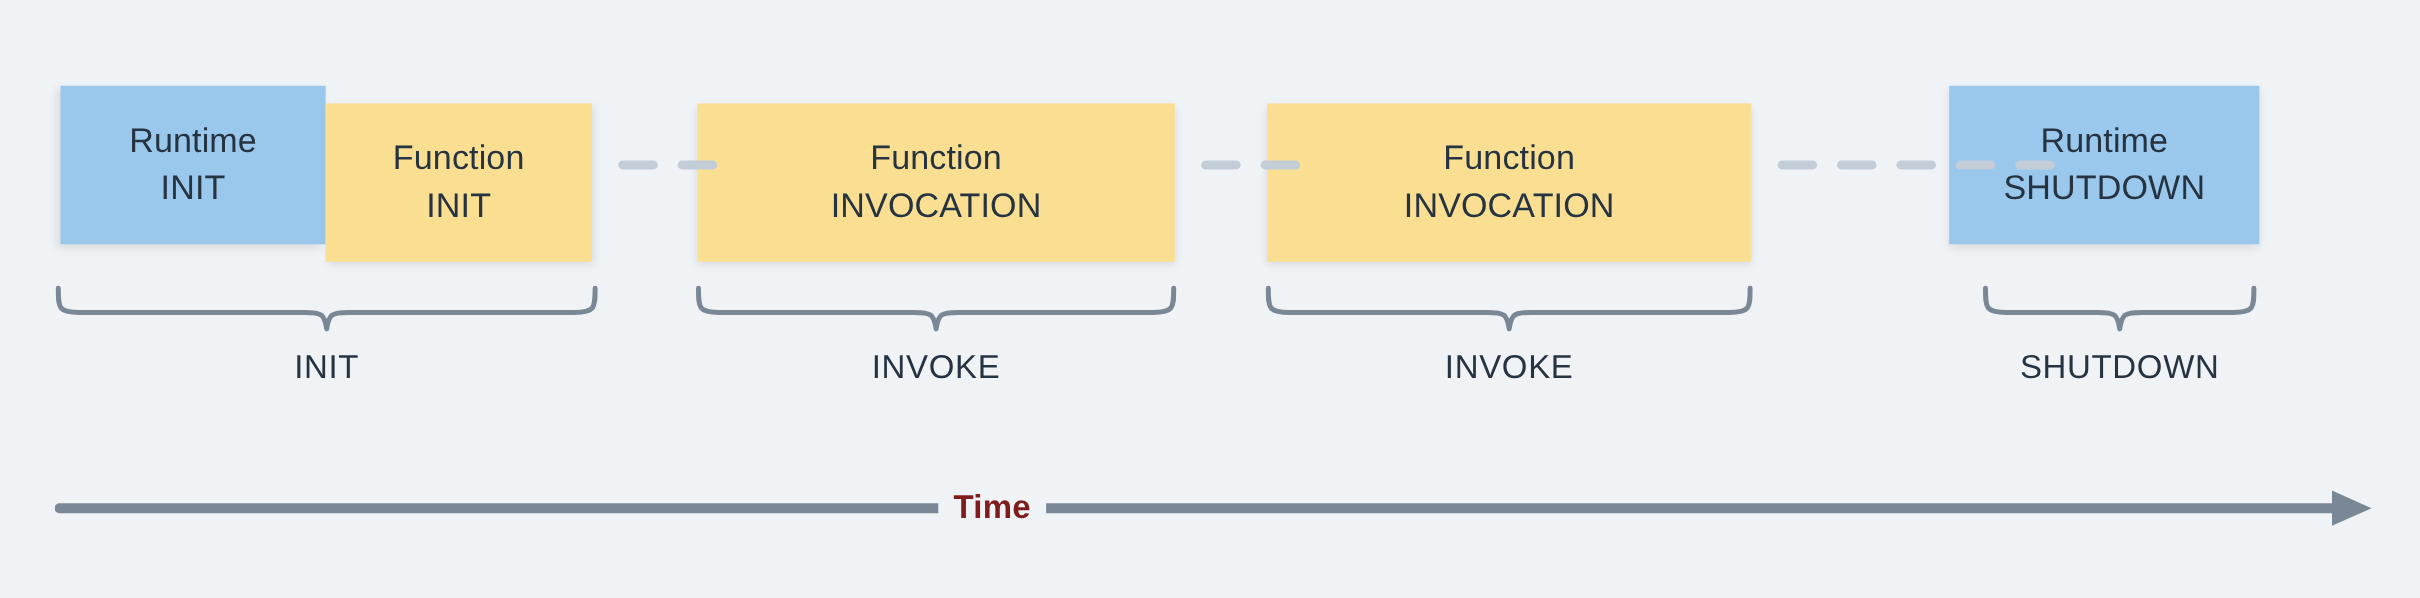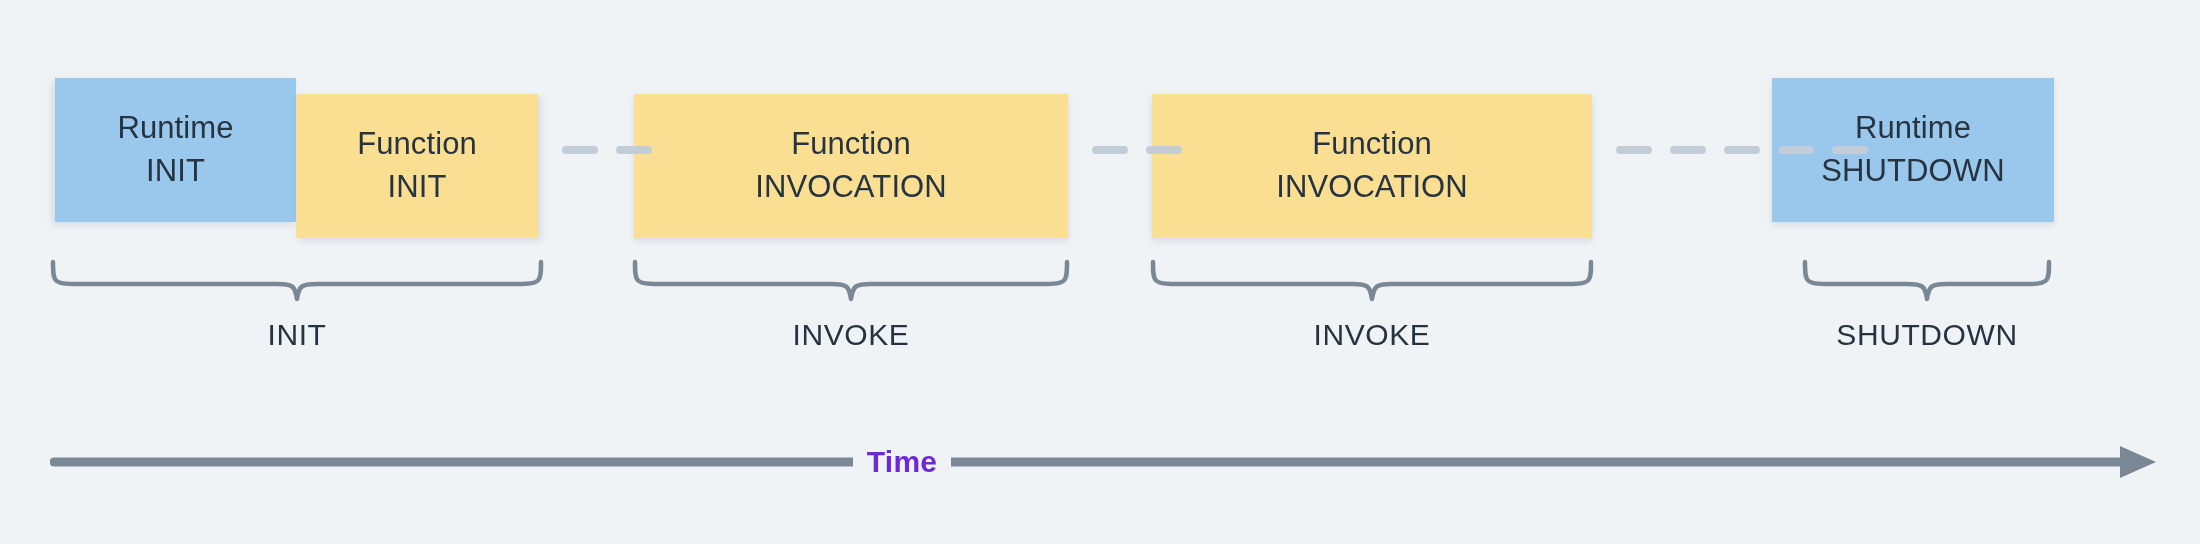--- a/index.html
+++ b/index.html
@@ -104,21 +104,21 @@
     width: 2110px;
     height: 44px;
   }
   .time-axis svg { display: block; }
   .time-label {
     position: absolute;
     left: 0;
     top: 440px;
     width: 1804px;
     text-align: center;
-    color: #6d28d9;
+    color: #7f1d1d;
     font-size: 30px;
     font-weight: 700;
     line-height: 44px;
     letter-spacing: 0.2px;
   }
   .time-label span {
     background: #f0f3f6;
     padding: 0 14px;
   }
 </style>

